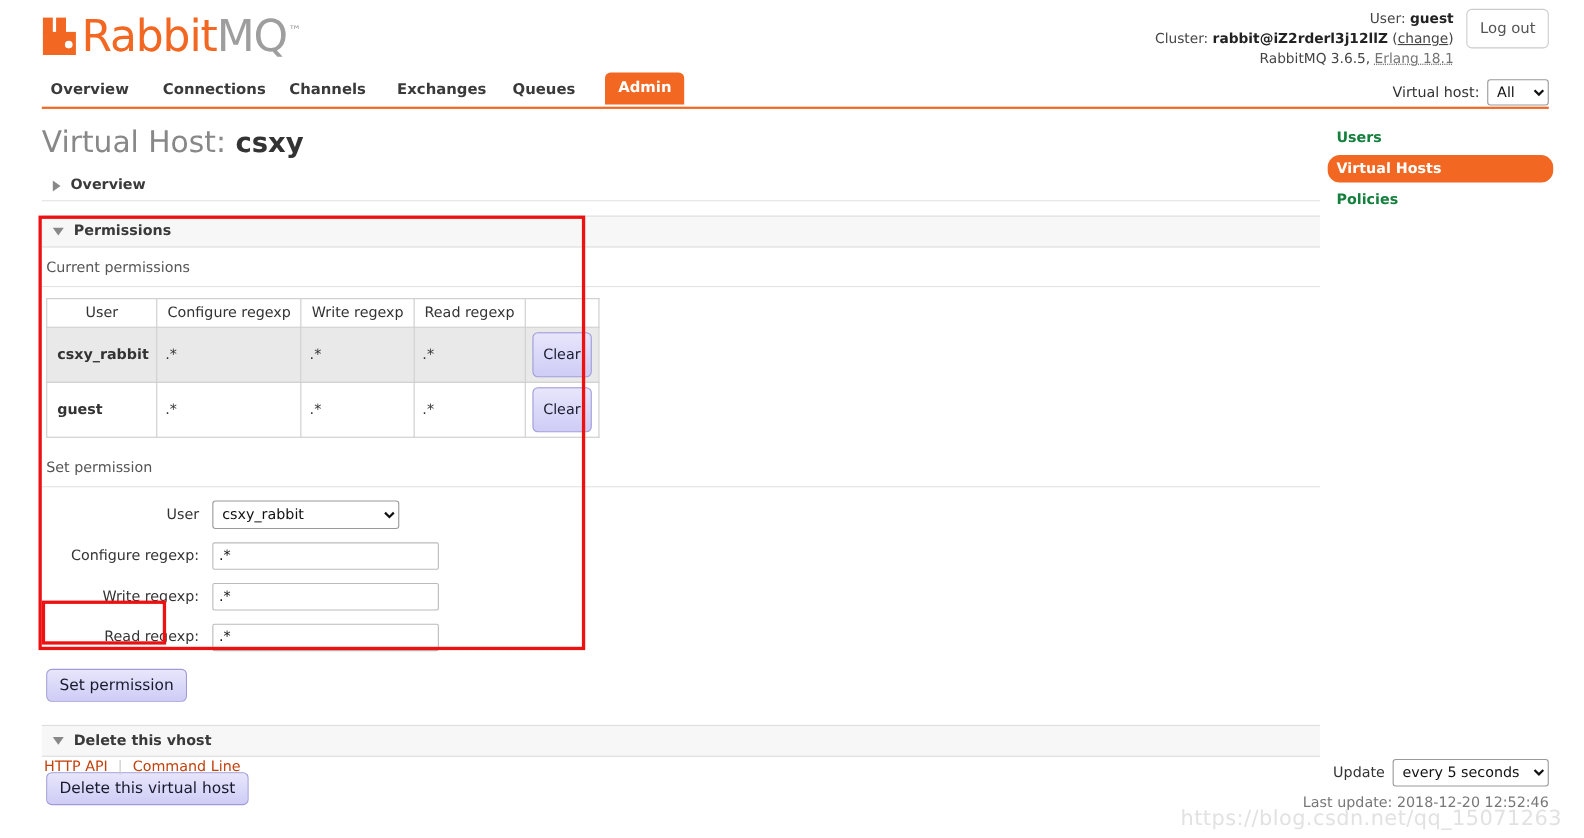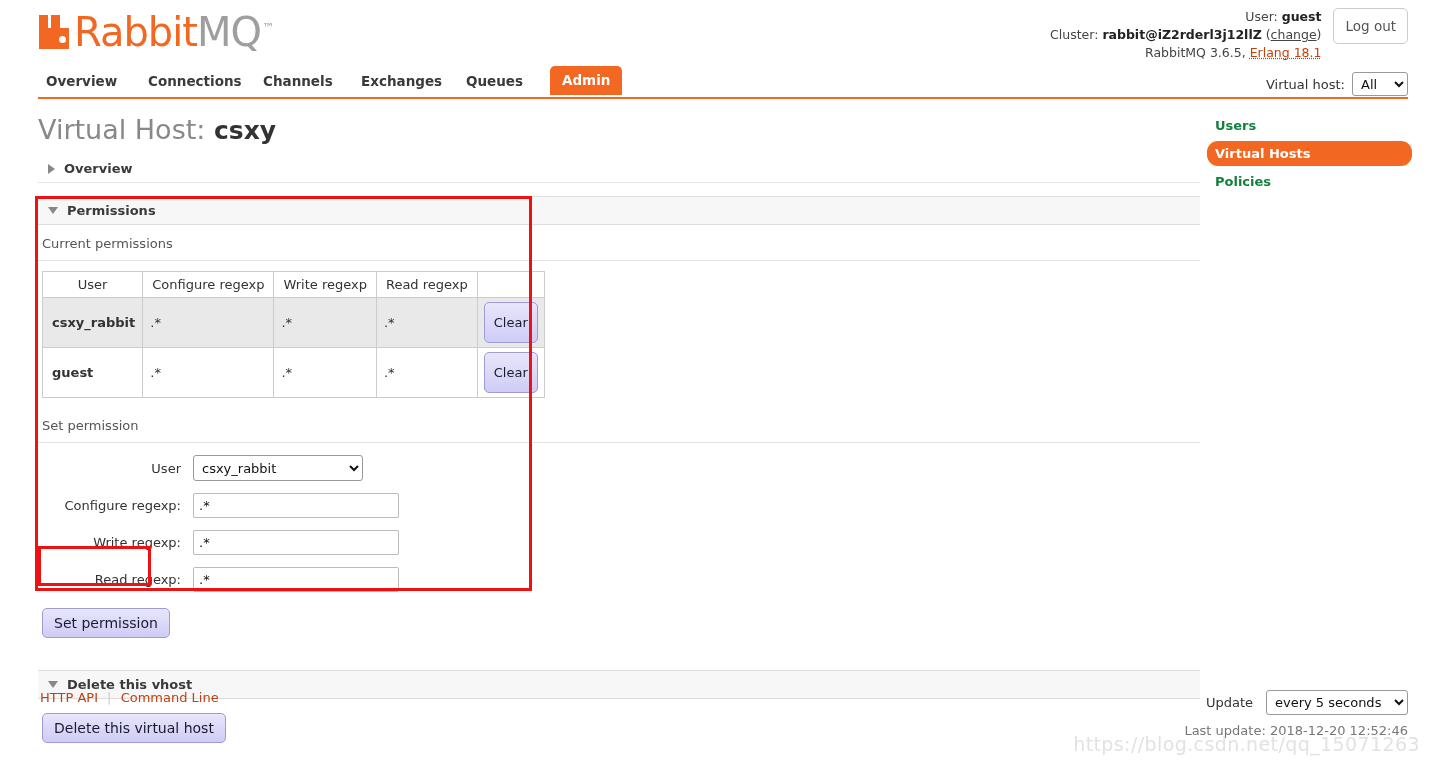--- a/index.html
+++ b/index.html
@@ -40,21 +40,21 @@
     right: 0px; top: 8px;
     text-align: right;
     font-size: 12.5px;
     color: #444;
     line-height: 18px;
   }
   .hdr-lines { display: inline-block; vertical-align: top; text-align: right; padding-right: 8px; }
   .hdr-lines div { white-space: nowrap; }
   .hdr-lines b { font-weight: bold; color: #222; }
   .lnk { color: #444; text-decoration: underline; cursor: pointer; }
-  .lnk-dot { color: #c2410c; text-decoration: underline; text-decoration-style: dotted; cursor: pointer;}
+  .lnk-dot { color: #737373; text-decoration: underline; text-decoration-style: dotted; cursor: pointer;}
   .logout-btn {
     display: inline-block; vertical-align: top;
     margin-right: 32px;
     padding: 9px 11px;
     font-size: 13.5px;
     color: #555;
     background: #fff;
     border: 1px solid #ccc;
     border-radius: 5px;
     cursor: pointer;
@@ -229,21 +229,21 @@
     left: 40px; top: 690px;
     font-size: 13px;
     color: #9aa6b5;
   }
   .footer-links span.sep { color: #ccc; margin: 0 5px; }
   .footer-links a { color: #c2410c; text-decoration: none; cursor: pointer; }
 
   .update-row {
     position: absolute;
     right: 32px; top: 690px;
-    display: flex; align-items: center; gap: 13px;
+    display: flex; align-items: center; gap: 7px;
     font-size: 13px; color: #333;
   }
   #update-select { width: 142px; height: 25px; }
 
   .last-update {
     position: absolute;
     right: 32px; top: 723px;
     font-size: 13px;
     color: #777;
     white-space: nowrap;
@@ -395,21 +395,21 @@
       </div>
       <div class="form-row">
         <div class="form-label">Read regexp:</div>
         <input class="txt" type="text" value=".*" style="">
       </div>
       <div class="submit-wrap">
         <button class="btn btn-big">Set permission</button>
       </div>
     </div>
 
-    <div class="section-head" style="margin-top:32px">
+    <div class="section-head" style="margin-top:21px">
       <span class="tri tri-down"></span>
       <span>Delete this vhost</span>
     </div>
     <div class="delete-btn-wrap">
       <button class="btn btn-big">Delete this virtual host</button>
     </div>
 
   </div>
 
   <div class="footer-links">

